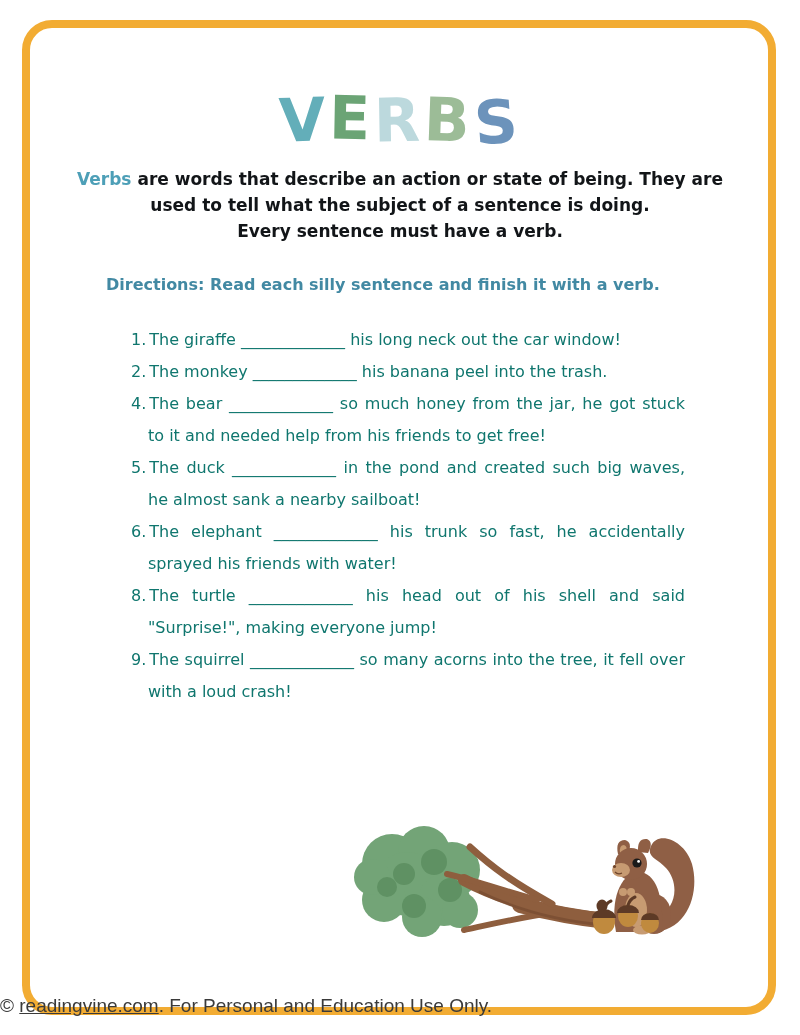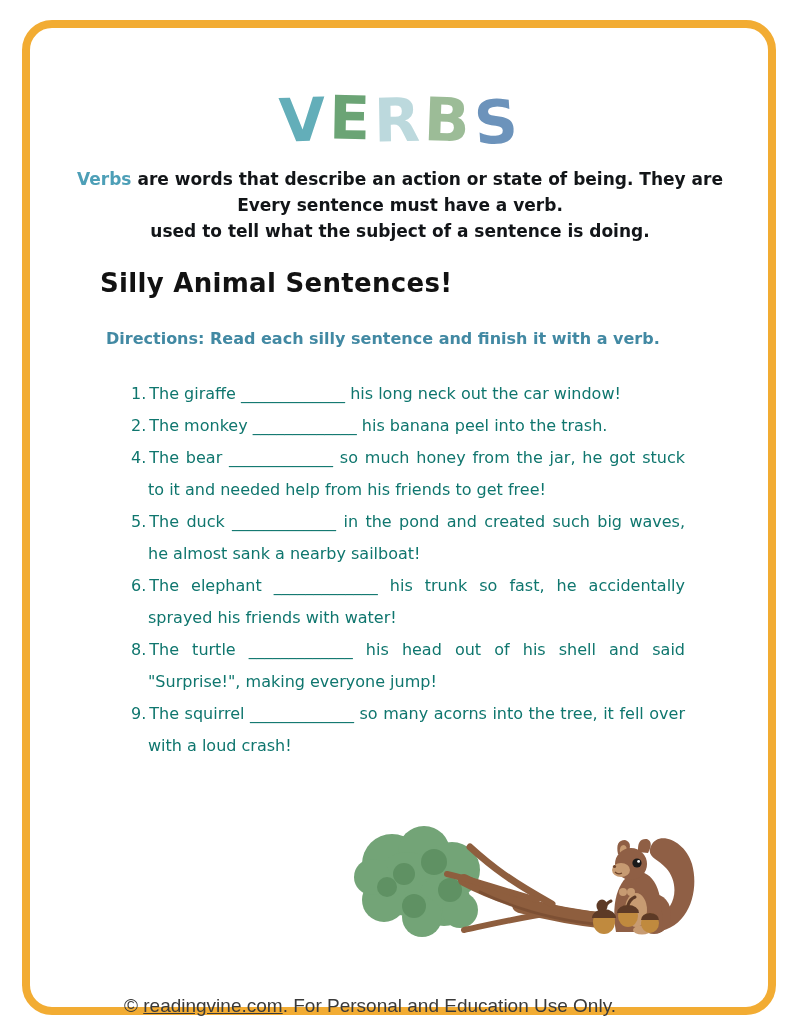--- a/index.html
+++ b/index.html
@@ -72,21 +72,21 @@
   }
   .item .num { margin-right: 3px; }
   .illustration {
     position: absolute;
     left: 352px; top: 822px;
     width: 345px; height: 122px;
   }
   .footer {
     position: absolute;
     left: 0; bottom: 18px; width: 740px;
-    text-align: center;
+    text-align: left;
     font-size: 19px;
     color: #3A3A3A;
     font-family: "Liberation Sans", "DejaVu Sans", sans-serif;
   }
   .footer a {
     color: #3A3A3A;
     text-decoration: underline;
     cursor: pointer;
   }
 </style>
@@ -96,25 +96,24 @@
 <div class="frame" style="border-color: rgb(242, 172, 51);"></div>
 
 <div class="content">
 
   <div class="title">
     <span id="title-letters"><span class="title-letter" style="color: rgb(99, 174, 185);">V</span><span class="title-letter" style="color: rgb(107, 164, 117);">E</span><span class="title-letter" style="color: rgb(188, 217, 221);">R</span><span class="title-letter" style="color: rgb(156, 188, 151);">B</span><span class="title-letter" style="color: rgb(108, 147, 187);">S</span></span>
   </div>
 
   <div class="intro">
     <div><span class="lead" style="color: rgb(77, 159, 183);">Verbs</span><span> are words that describe an action or state of being. They are</span></div>
+    <div>used to tell what the subject of a sentence is doing.</div>
     <div>Every sentence must have a verb.</div>
-    <div>used to tell what the subject of a sentence is doing.</div>
-  </div>
-
-  <h2 class="section-heading">Silly Animal Sentences!</h2>
+  </div>
+
 
   <div class="directions" style="color: rgb(66, 137, 163); margin-top: 31px;">Directions: Read each silly sentence and finish it with a verb.</div>
 
   <div class="exercise-list" id="exercise-list">
   <div class="item">
     <span class="num">1.</span><span class="txt">The giraffe _____________ his long neck out the car window!</span>
   </div>
 
   <div class="item">
     <span class="num">2.</span><span class="txt">The monkey _____________ his banana peel into the trash.</span>

